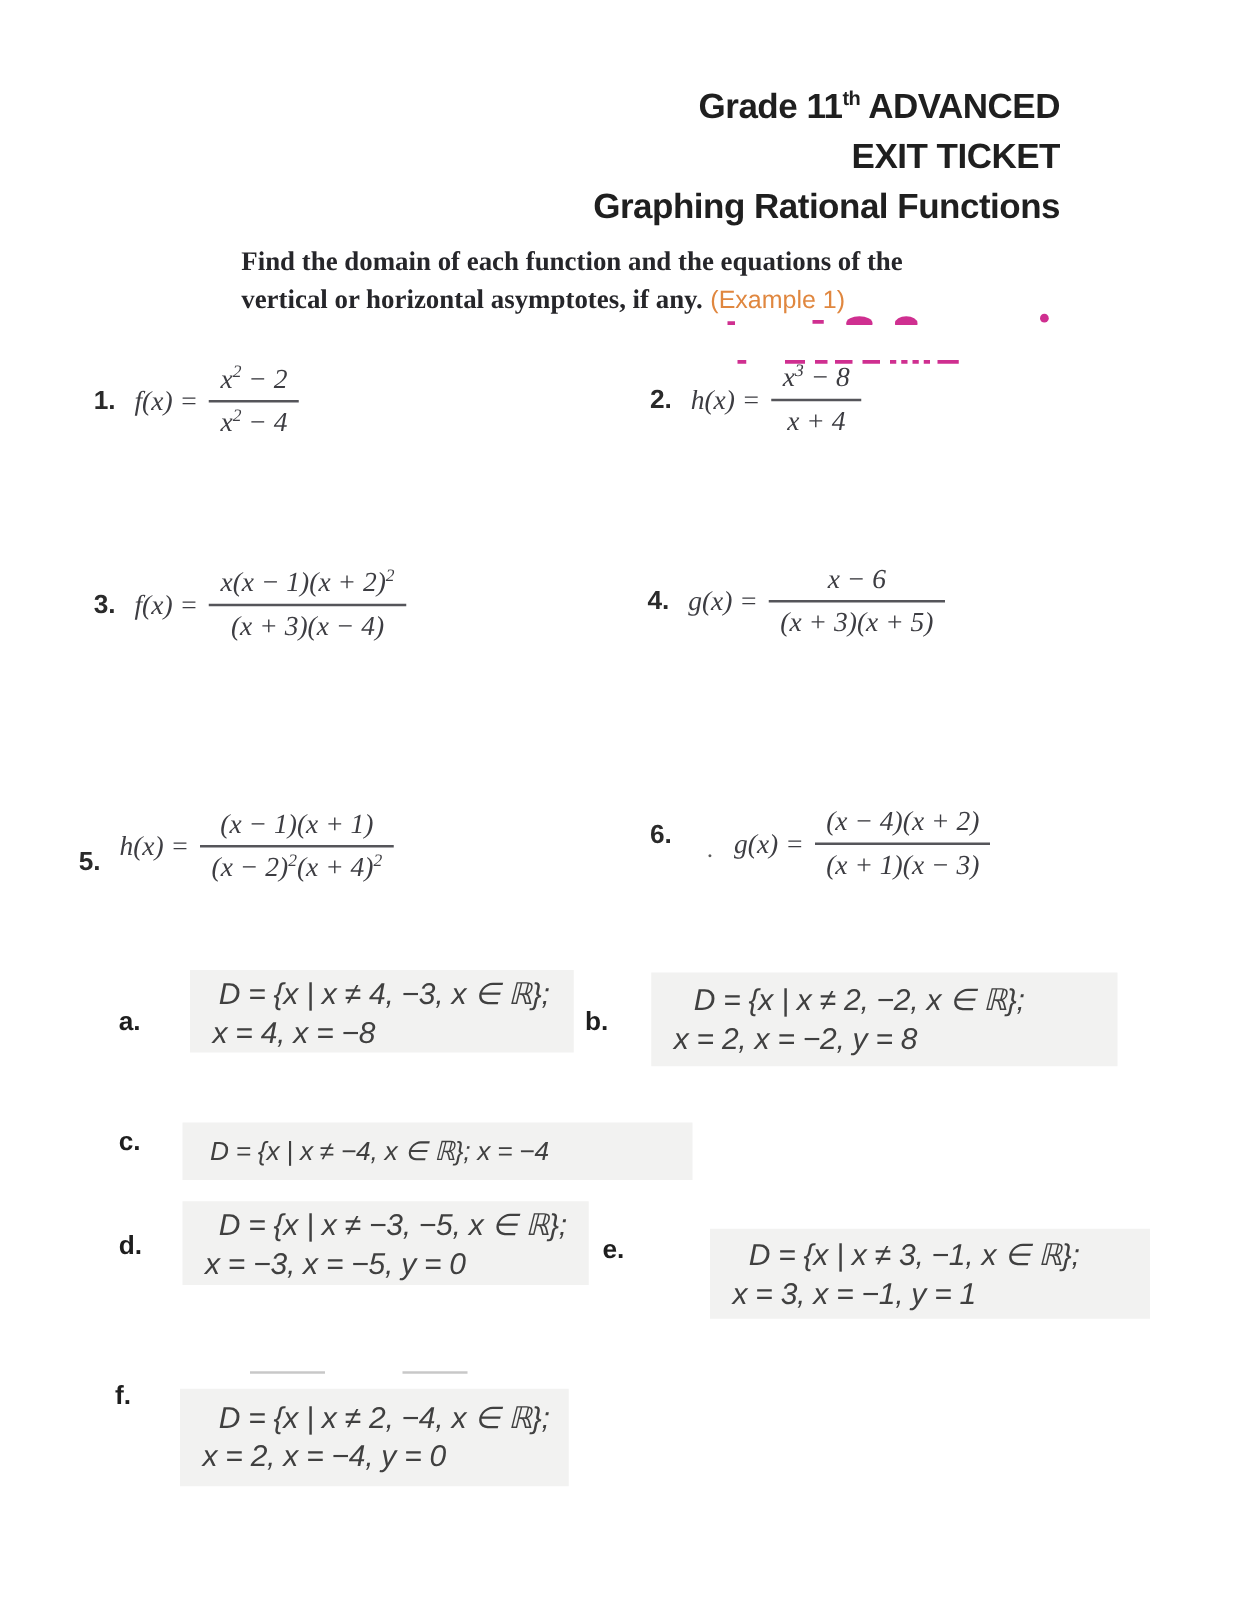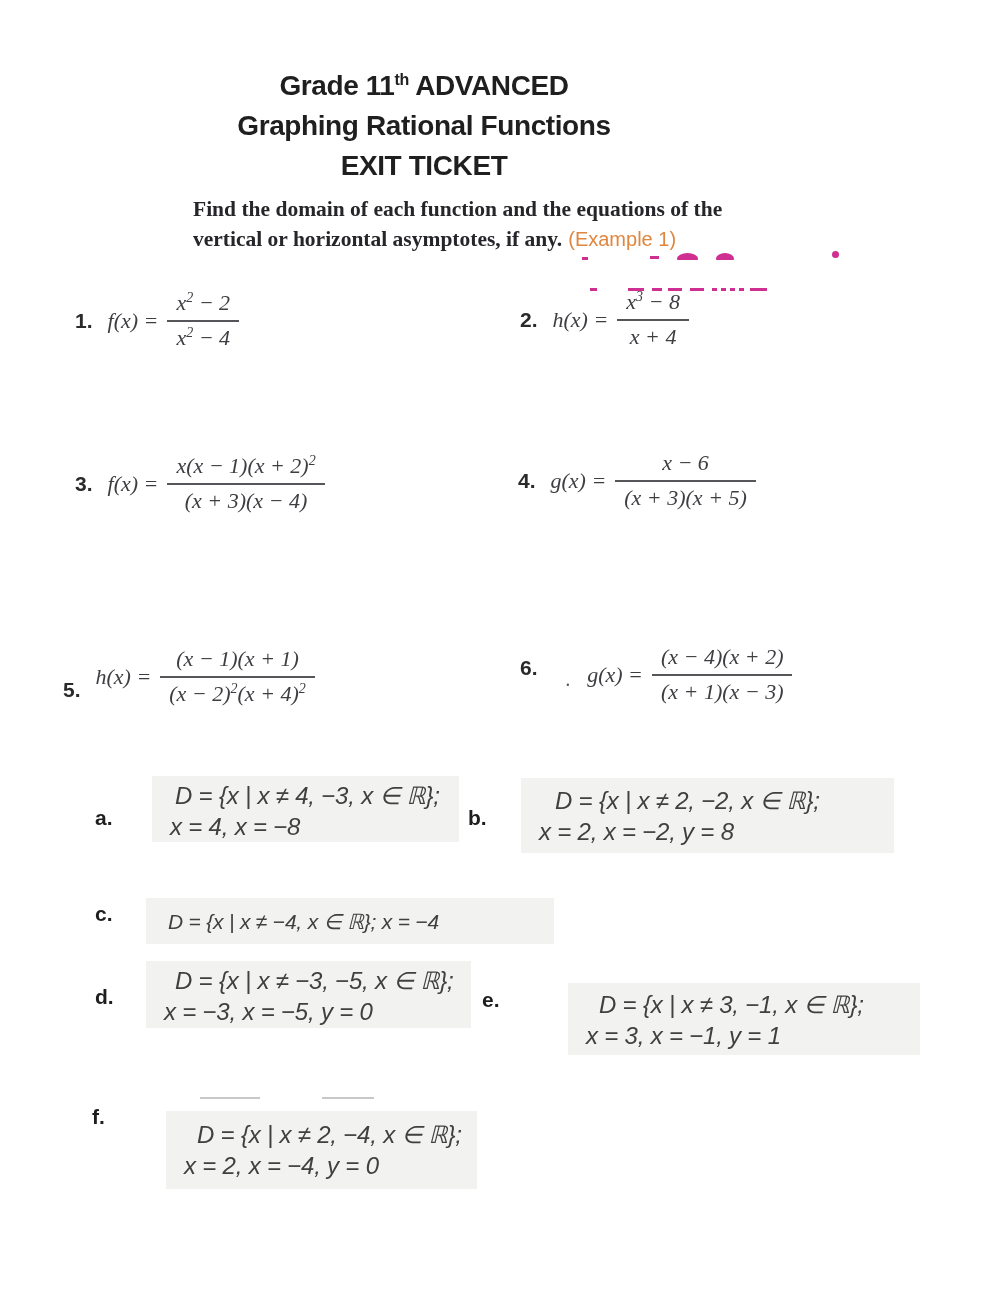--- a/index.html
+++ b/index.html
@@ -5,21 +5,21 @@
   * { margin:0; padding:0; box-sizing:border-box; }
   body { background:#ffffff; }
   .page {
     position:relative; width:1000px; height:1291px; background:#ffffff;
     overflow:hidden; font-family:"Liberation Sans", sans-serif;
   }
 
   
   .title-block {
     position:absolute; top:60px; left:0; width:848px;
-    text-align:center; font-weight:700; font-size:28px; line-height:40px;
+    text-align:right; font-weight:700; font-size:28px; line-height:40px;
     color:#1f1f1f; letter-spacing:-0.4px;
   }
   .title-block sup { font-size:16px; vertical-align:super; }
 
   
   .instructions {
     position:absolute; top:194px; left:193px; width:680px;
     font-family:"Liberation Serif", serif; font-weight:700;
     font-size:21.5px; line-height:30px; color:#26262a;
   }
@@ -66,22 +66,22 @@
   .ans-box .l2 { margin-left:-5px; }
   .ans-box.single { font-size:21px; padding-top:8px; }
 </style>
 </head>
 <body>
 
 <div class="page">
 
   <div class="title-block">
     <div><span>Grade 11</span><sup>th</sup><span> ADVANCED</span></div>
+    <div>EXIT TICKET</div>
     <div>Graphing Rational Functions</div>
-    <div>EXIT TICKET</div>
   </div>
 
   <div class="instructions">
     <div>Find the domain of each function and the equations of the</div>
     <div><span>vertical or horizontal asymptotes, if any.</span><a class="example-link">(Example 1)</a></div>
   </div>
 
   <div class="mark" style="left:582px;top:257px;width:6px;height:3px;"></div>
   <div class="mark" style="left:650px;top:256px;width:9px;height:3px;"></div>
   <div class="mark mound" style="left:677px;top:253px;width:21px;height:7px;"></div>
@@ -180,18 +180,18 @@
     <div class="l2">x = −3, x = −5, y = 0</div>
   </div>
 
   <div class="ans-label" style="left:482px;top:988px;">e.</div>
   <div class="ans-box" style="left:568px;top:983px;width:352px;height:72px;padding-top:6px;">
     <div class="l1" style="margin-left:8px;">D = {x | x ≠ 3, −1, x ∈ ℝ};</div>
     <div class="l2">x = 3, x = −1, y = 1</div>
   </div>
 
   <div class="ans-label" style="left:92px;top:1105px;">f.</div>
-  <div class="ans-box" style="left:166px;top:1111px;width:311px;height:78px;padding-top:8px;">
+  <div class="ans-box" style="left:144px;top:1111px;width:311px;height:78px;padding-top:8px;">
     <div class="l1" style="margin-left:8px;">D = {x | x ≠ 2, −4, x ∈ ℝ};</div>
     <div class="l2">x = 2, x = −4, y = 0</div>
   </div>
 
 </div>
 
 </body></html>

